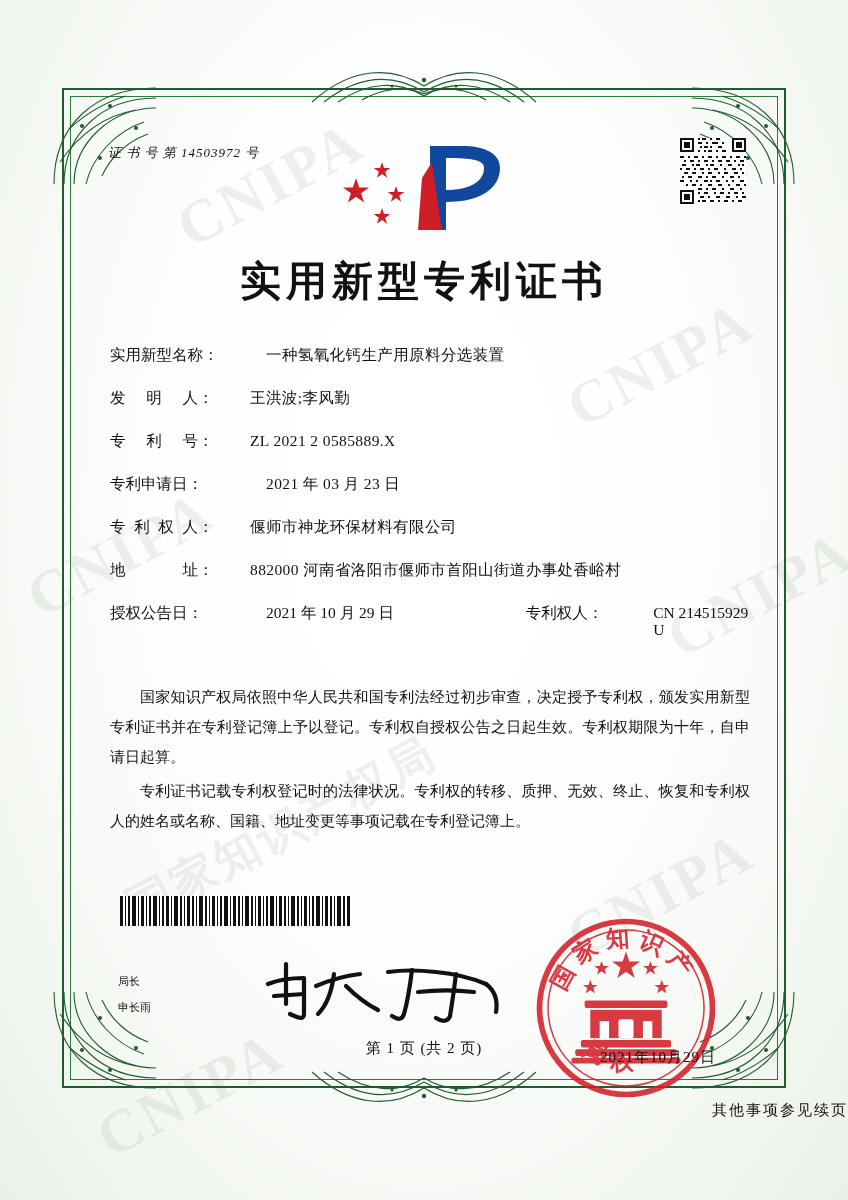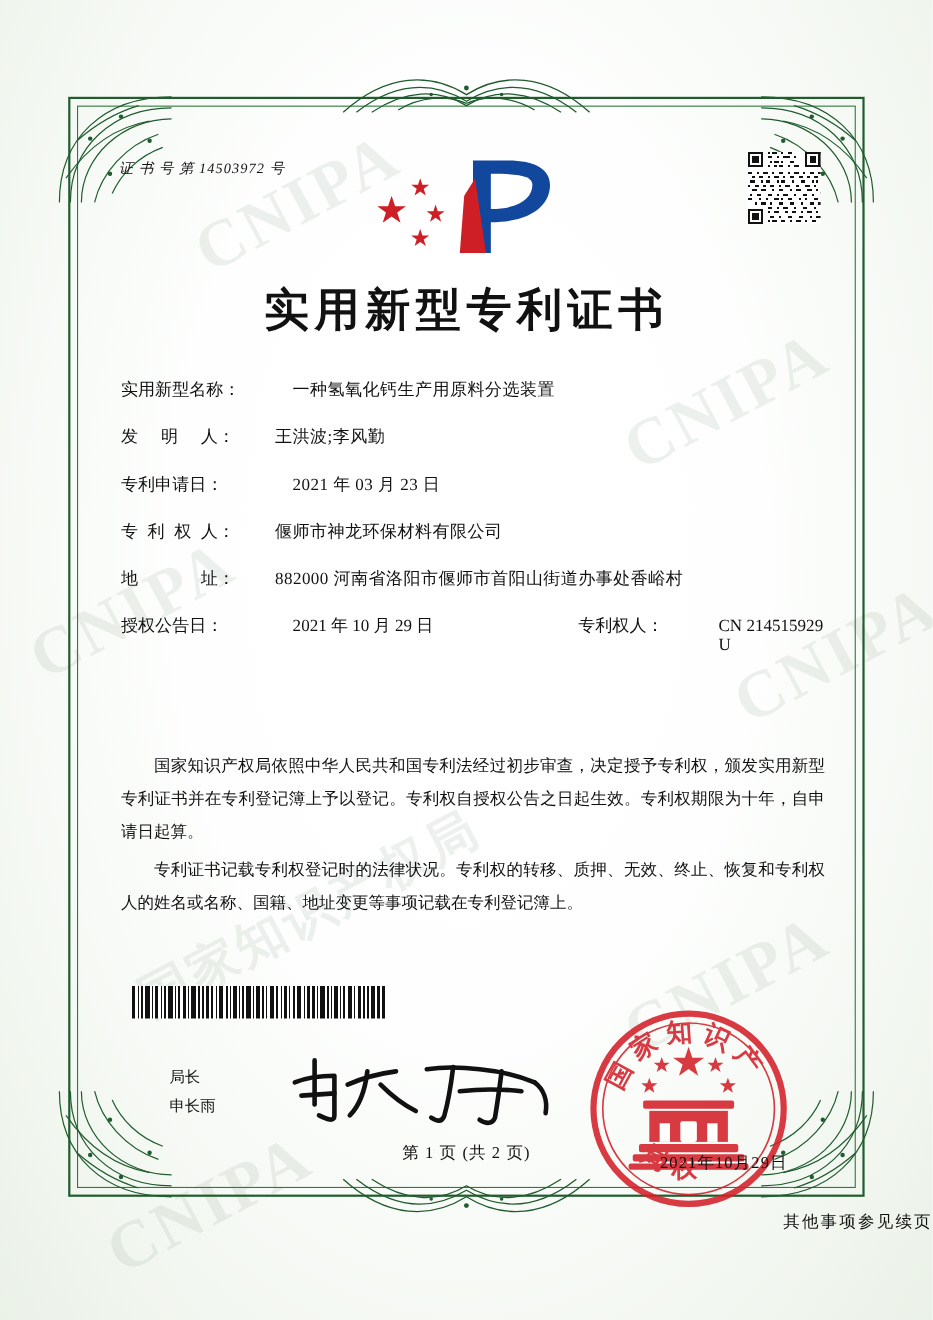--- a/index.html
+++ b/index.html
@@ -179,23 +179,22 @@
     top: 800px;
     width: 230px;
     height: 30px;
   }
 
   
   .sign-label {
     position: absolute;
     left: 48px;
     top: 872px;
-    font-size: 14px;
+    font-size: 11px;
     line-height: 26px;
-    margin-left: 36px;
   }
   .signature {
     position: absolute;
     left: 190px;
     top: 860px;
     width: 260px;
     height: 70px;
   }
 
   
@@ -513,20 +512,24 @@
     <div class="fields" id="fields-block">
         <div class="row">
           <div class="label" style="width: 112px; flex: 0 0 112px;">实用新型名称：</div>
           <div class="value">一种氢氧化钙生产用原料分选装置</div>
         </div>
         <div class="row">
           <div class="label"><span class="lbl-spread">发明人</span>：</div>
           <div class="value">王洪波;李风勤</div>
         </div>
         <div class="row">
+          <div class="label"><span class="lbl-spread">专利号</span>：</div>
+          <div class="value">ZL 2021 2 0585889.X</div>
+        </div>
+        <div class="row">
           <div class="label" style="width: 112px; flex: 0 0 112px;">专利申请日：</div>
           <div class="value">2021 年 03 月 23 日</div>
         </div>
         <div class="row">
           <div class="label"><span class="lbl-spread">专利权人</span>：</div>
           <div class="value">偃师市神龙环保材料有限公司</div>
         </div>
         <div class="row">
           <div class="label"><span class="lbl-spread">地址</span>：</div>
           <div class="value">882000 河南省洛阳市偃师市首阳山街道办事处香峪村</div>

